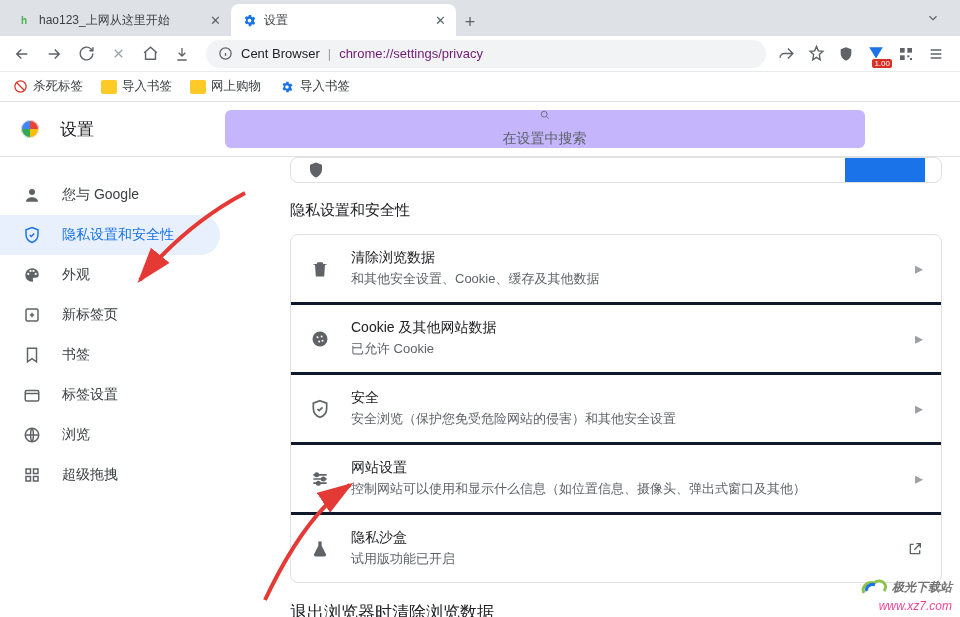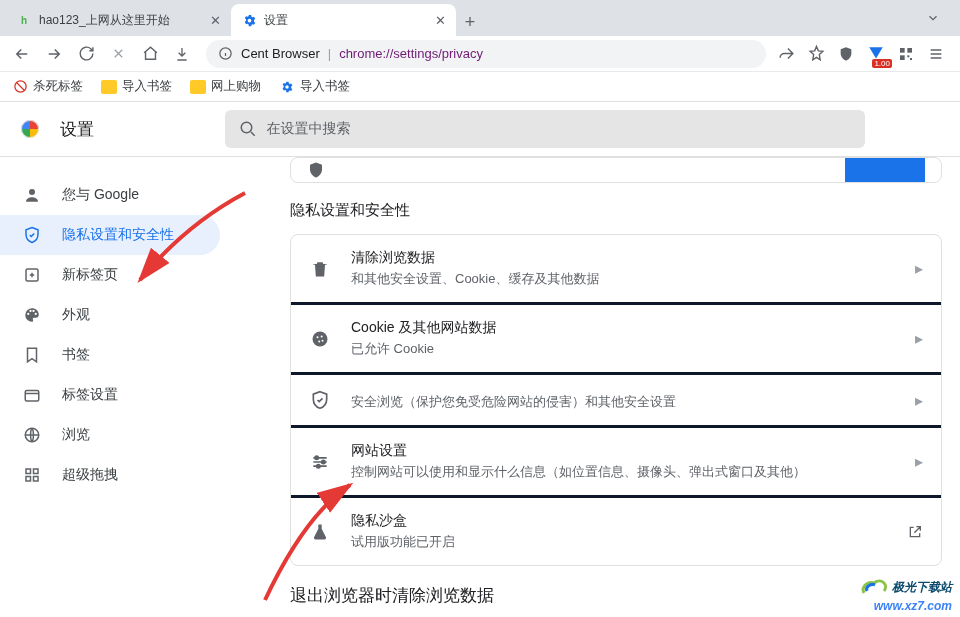--- a/index.html
+++ b/index.html
@@ -28,21 +28,21 @@
 .bookmarks { height:30px; background:#fff; display:flex; align-items:center; padding:0 12px; gap:18px; border-bottom:1px solid #e0e0e0; font-size:12.5px; color:#3c4043; }
 .bookmarks .bm { display:flex; align-items:center; gap:5px;justify-content:center; }
 .bm-folder { width:16px; height:14px; background:#ffca28; border-radius:2px; display:inline-block; }
 .bm-icon { width:16px; height:16px; display:flex; align-items:center; justify-content:center; }
 
 
 .settings-header { height:55px; display:flex; align-items:center; border-bottom:1px solid #e0e0e0; padding:0 18px; gap:18px; }
 .settings-logo { width:24px; height:24px; border-radius:50%; background:conic-gradient(#ea4335 0 90deg,#fbbc05 90deg 180deg,#34a853 180deg 270deg,#4285f4 270deg 360deg); border:3px solid #fff; box-shadow:0 0 0 1px #e0e0e0 inset; }
 .settings-title { font-size:17px; color:#202124; }
 .search-wrap { flex:1; display:flex; justify-content:center; }
-.search-box { width:640px; max-width:640px; height:38px; background:#e5e5e5; border-radius:6px; display:flex; align-items:center; padding:0 14px; gap:10px; color:#5f6368; font-size:14px; margin-left:35px; }
+.search-box { width:640px; max-width:640px; height:38px; background:#c4b5fd; border-radius:6px; display:flex; align-items:center; padding:0 14px; gap:10px; color:#5f6368; font-size:14px; margin-left:35px;flex-direction:column; }
 
 
 .body { display:flex; height:calc(617px - 36px - 36px - 30px - 55px); }
 .sidebar { width:238px; padding-top:18px; }
 .sb-item { height:40px; display:flex; align-items:center; gap:20px; padding-left:22px; font-size:14px; color:#3c4043; border-top-right-radius:20px; border-bottom-right-radius:20px; margin-right:18px; }
 .sb-item.active { background:#e8f0fe; color:#1a73e8; }
 .sb-item .ico { width:20px; height:20px; display:flex; align-items:center; justify-content:center; color:#5f6368; }
 .sb-item.active .ico { color:#1a73e8; }
 
 
@@ -233,34 +233,34 @@
       <span class="ico">
           <svg width="18" height="18" viewBox="0 0 24 24" fill="none" stroke="currentColor" stroke-width="2">
             <path d="M12 2l8 3v6c0 5-3.4 9.4-8 11-4.6-1.6-8-6-8-11V5l8-3z"></path>
             <path d="M9 12l2 2 4-4"></path>
           </svg>
         </span>
       <span>隐私设置和安全性</span>
     </div>
     <div class="sb-item">
       <span class="ico">
+          <svg width="18" height="18" viewBox="0 0 24 24" fill="currentColor">
+            <path d="M12 3a9 9 0 100 18c1 0 1.5-.8 1.5-1.5S13 18 13 17c0-1 1-1.5 2-1.5h2a4 4 0 004-4C21 6.6 17 3 12 3zM7 12a1.5 1.5 0 110-3 1.5 1.5 0 010 3zm3-4a1.5 1.5 0 110-3 1.5 1.5 0 010 3zm4 0a1.5 1.5 0 110-3 1.5 1.5 0 010 3zm3 4a1.5 1.5 0 110-3 1.5 1.5 0 010 3z"></path>
+          </svg>
+        </span>
+      <span>外观</span>
+    </div>
+    <div class="sb-item">
+      <span class="ico">
           <svg width="18" height="18" viewBox="0 0 24 24" fill="none" stroke="currentColor" stroke-width="2">
             <rect x="4" y="4" width="16" height="16" rx="2"></rect>
             <path d="M12 9v6M9 12h6"></path>
           </svg>
         </span>
       <span>新标签页</span>
-    </div>
-    <div class="sb-item">
-      <span class="ico">
-          <svg width="18" height="18" viewBox="0 0 24 24" fill="currentColor">
-            <path d="M12 3a9 9 0 100 18c1 0 1.5-.8 1.5-1.5S13 18 13 17c0-1 1-1.5 2-1.5h2a4 4 0 004-4C21 6.6 17 3 12 3zM7 12a1.5 1.5 0 110-3 1.5 1.5 0 010 3zm3-4a1.5 1.5 0 110-3 1.5 1.5 0 010 3zm4 0a1.5 1.5 0 110-3 1.5 1.5 0 010 3zm3 4a1.5 1.5 0 110-3 1.5 1.5 0 010 3z"></path>
-          </svg>
-        </span>
-      <span>外观</span>
     </div>
     <div class="sb-item">
       <span class="ico">
           <svg width="18" height="18" viewBox="0 0 24 24" fill="none" stroke="currentColor" stroke-width="2">
             <path d="M6 3h12v18l-6-4-6 4z"></path>
           </svg>
         </span>
       <span>书签</span>
     </div>
     <div class="sb-item">
@@ -333,20 +333,21 @@
         <span class="chev">▸</span>
       </div>
       <div class="row">
         <span class="ricon">
             <svg width="20" height="20" viewBox="0 0 24 24" fill="none" stroke="currentColor" stroke-width="2">
               <path d="M12 2l8 3v6c0 5-3.4 9.4-8 11-4.6-1.6-8-6-8-11V5l8-3z"></path>
               <path d="M9 12l2 2 4-4"></path>
             </svg>
           </span>
         <div class="rtext">
+            <div class="rtitle">安全</div>
             <div class="rdesc">安全浏览（保护您免受危险网站的侵害）和其他安全设置</div>
           </div>
         <span class="chev">▸</span>
       </div>
       <div class="row">
         <span class="ricon">
             <svg width="20" height="20" viewBox="0 0 24 24" fill="none" stroke="currentColor" stroke-width="2">
               <path d="M4 7h16M4 12h16M4 17h16"></path>
               <circle cx="8" cy="7" r="2" fill="currentColor"></circle>
               <circle cx="16" cy="12" r="2" fill="currentColor"></circle>
@@ -395,15 +396,15 @@
       </marker>
     </defs>
   <path d="M15 205 Q 55 120 100 90" stroke="#e53935" stroke-width="4" fill="none" marker-end="url(#ah2)"></path>
 </svg>
 
 <div class="watermark">
   <svg width="30" height="22" viewBox="0 0 30 22" style="display:inline-block;vertical-align:middle;">
     <path d="M5 16 C2 10 8 4 15 6 C22 0 30 8 25 14" fill="none" stroke="#8bc34a" stroke-width="3"></path>
     <path d="M8 14 C6 10 12 6 16 8" fill="none" stroke="#1a73e8" stroke-width="3"></path>
   </svg>
-  <span style="color:#0c4a6e;font-weight:bold;">极光下载站</span><br>
-  <span style="color:#3b82f6;font-weight:bold;">www.xz7.com</span>
+  <span style="color:#737373;font-weight:bold;">极光下载站</span><br>
+  <span style="color:#ec4899;">www.xz7.com</span>
 </div>
 
 </body></html>

